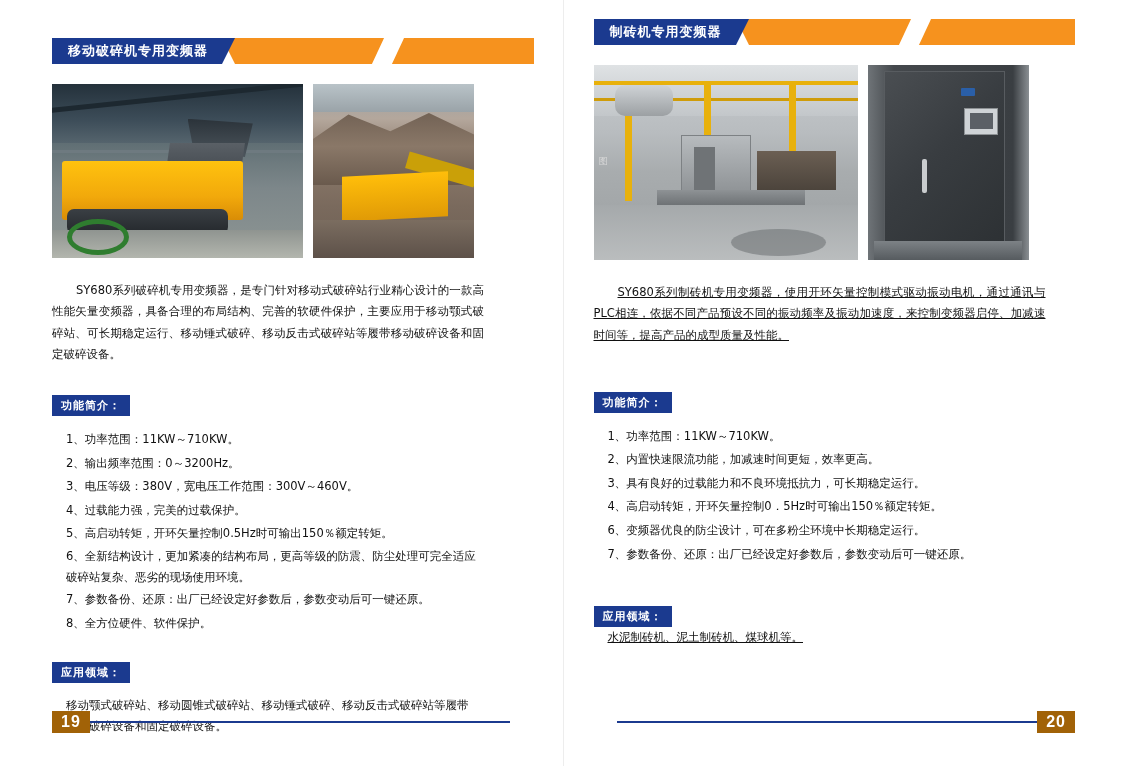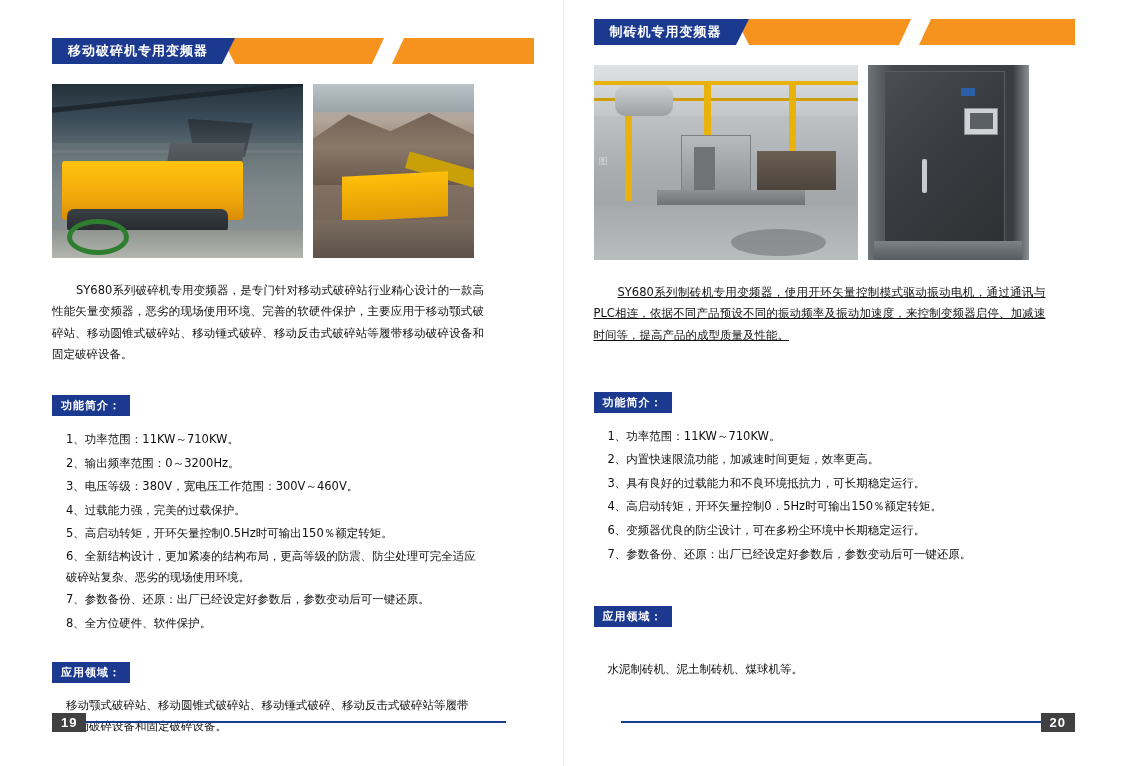--- a/index.html
+++ b/index.html
@@ -246,21 +246,21 @@
     font-family:"DejaVu Sans","Liberation Sans",sans-serif;
   }
 
   
   .footer{
     position:absolute;bottom:36px;height:16px;display:flex;align-items:center;
   }
   .footer.left{left:52px;}
   .footer.right{right:52px;justify-content:flex-end;}
   .pagenum{
-    background:#404040;color:#fff;font-size:13px;font-weight:bold;
+    background:#a16207;color:#fff;font-size:16px;font-weight:bold;
     padding:2px 9px;letter-spacing:1px;
   }
   .rule{
     height:2px;background:#1b3a8f;width:420px;
   }
   .footer.left .rule{margin-left:0;}
   .footer.right .rule{margin-right:0;}
 
   .gutter{
     position:absolute;left:563px;top:0;width:1px;height:766px;background:#ededed;
@@ -294,21 +294,21 @@
       </div>
       <div class="photo ph-crusher2">
         <div class="sky"></div>
           <div class="pile"></div>
           <div class="conv"></div>
         <div class="mach"></div>
           <div class="floor"></div>
       </div>
     </div>
 
-    <p class="para indent" style="margin-top:22px;width:432px;">SY680系列破碎机专用变频器，是专门针对移动式破碎站行业精心设计的一款高性能矢量变频器，恶劣的现场使用环境、完善的软硬件保护，主要应用于移动颚式破碎站、移动圆锥式破碎站、移动锤式破碎、移动反击式破碎站等履带移动破碎设备和固定破碎设备。</p>
+    <p class="para indent" style="margin-top:22px;width:432px;">SY680系列破碎机专用变频器，是专门针对移动式破碎站行业精心设计的一款高性能矢量变频器，具备合理的布局结构、完善的软硬件保护，主要应用于移动颚式破碎站、可长期稳定运行、移动锤式破碎、移动反击式破碎站等履带移动破碎设备和固定破碎设备。</p>
 
     <div style="margin-top:30px;">
       <span class="sublabel">功能简介：</span>
       <ul class="list">
         <li>1、功率范围：11KW～710KW。</li>
         <li>2、输出频率范围：0～3200Hz。</li>
         <li>3、电压等级：380V，宽电压工作范围：300V～460V。</li>
         <li>4、过载能力强，完美的过载保护。</li>
         <li>5、高启动转矩，开环矢量控制0.5Hz时可输出150％额定转矩。</li>
         <li style="width:420px;line-height:1.85;">6、全新结构设计，更加紧凑的结构布局，更高等级的防震、防尘处理可完全适应破碎站复杂、恶劣的现场使用环境。</li>
@@ -373,21 +373,21 @@
         <li>2、内置快速限流功能，加减速时间更短，效率更高。</li>
         <li>3、具有良好的过载能力和不良环境抵抗力，可长期稳定运行。</li>
         <li>4、高启动转矩，开环矢量控制0．5Hz时可输出150％额定转矩。</li>
         <li>6、变频器优良的防尘设计，可在多粉尘环境中长期稳定运行。</li>
         <li>7、参数备份、还原：出厂已经设定好参数后，参数变动后可一键还原。</li>
       </ul>
     </div>
 
     <div style="margin-top:40px;">
       <span class="sublabel">应用领域：</span>
-      <div class="appbox" style="margin-top:32px;">水泥制砖机、泥土制砖机、煤球机等。</div>
+      <div class="appbox" style="margin-top:0;text-decoration:underline;">水泥制砖机、泥土制砖机、煤球机等。</div>
     </div>
 
     <div class="footer right">
       <span class="rule"></span>
       <span class="pagenum">20</span>
     </div>
   </div>
 
   <div class="gutter"></div>
 </div>

